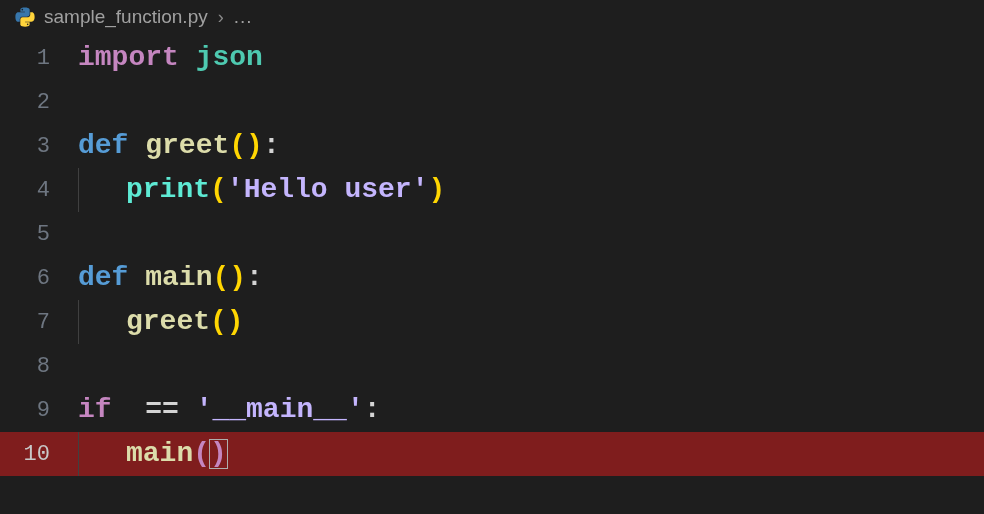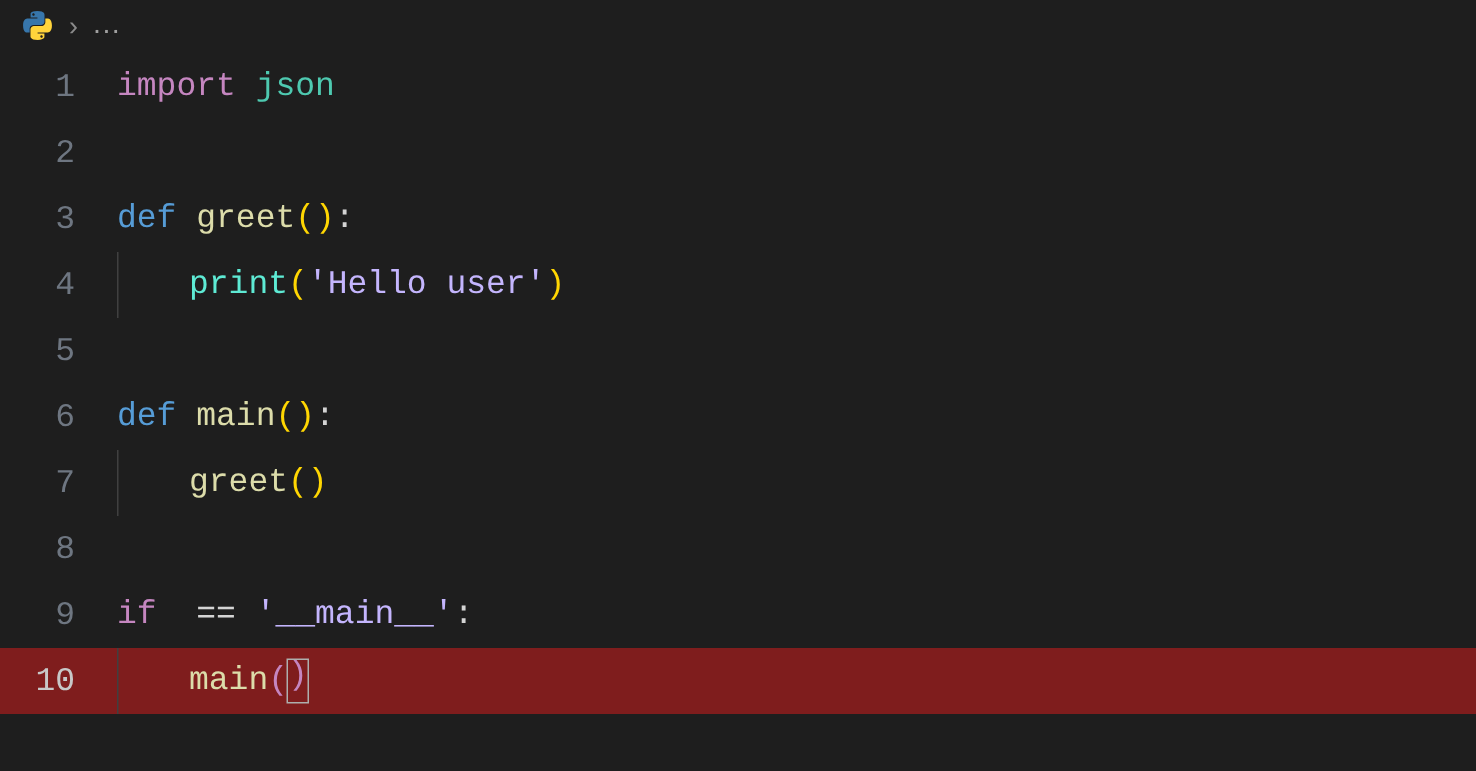--- a/index.html
+++ b/index.html
@@ -57,22 +57,23 @@
       font-size: 22px;
       user-select: none;
     }
     .line.active .gutter {
       color: #c8c8c8;
     }
     .code {
       display: flex;
       align-items: center;
       white-space: pre;
-      font-size: 22px;
+      font-size: 28px;
       line-height: 1;
+      font-weight: bold;
     }
     .indent-guide {
       display: inline-block;
       width: 48px;
       border-left: 1px solid #404040;
       height: 44px;
       vertical-align: middle;
     }
     .kw-import { color: #c586c0; }
     .kw-def    { color: #569cd6; }
@@ -106,20 +107,21 @@
 <body>
 
 <div class="breadcrumb">
   <span class="file">
     <span class="py-icon">
       <svg viewBox="0 0 32 32" width="22" height="22">
         <path fill="#3776ab" d="M15.8 2c-7 0-6.5 3-6.5 3v3.2h6.6v1H6.6S2 8.6 2 15.9c0 7.3 4 7 4 7h2.4v-3.4s-.1-4 4-4h6.6s3.8.1 3.8-3.7V5.6S23.4 2 15.8 2zm-3.7 2.1c.7 0 1.2.6 1.2 1.2 0 .7-.6 1.2-1.2 1.2-.7 0-1.2-.6-1.2-1.2 0-.7.6-1.2 1.2-1.2z"></path>
         <path fill="#ffd43b" d="M16.2 30c7 0 6.5-3 6.5-3v-3.2h-6.6v-1h9.3S30 23.4 30 16.1c0-7.3-4-7-4-7h-2.4v3.4s.1 4-4 4h-6.6s-3.8-.1-3.8 3.7v6.2S8.6 30 16.2 30zm3.7-2.1c-.7 0-1.2-.6-1.2-1.2 0-.7.6-1.2 1.2-1.2.7 0 1.2.6 1.2 1.2 0 .7-.6 1.2-1.2 1.2z"></path>
       </svg>
     </span>
+    <span>sample_function.py</span>
   </span>
   <span class="chev">›</span>
   <span class="ellipsis">...</span>
 </div>
 
 <div class="editor">
 
   <div class="line">
     <div class="gutter">1</div>
     <div class="code"><span class="kw-import">import</span><span class="plain"> </span><span class="mod">json</span></div>

